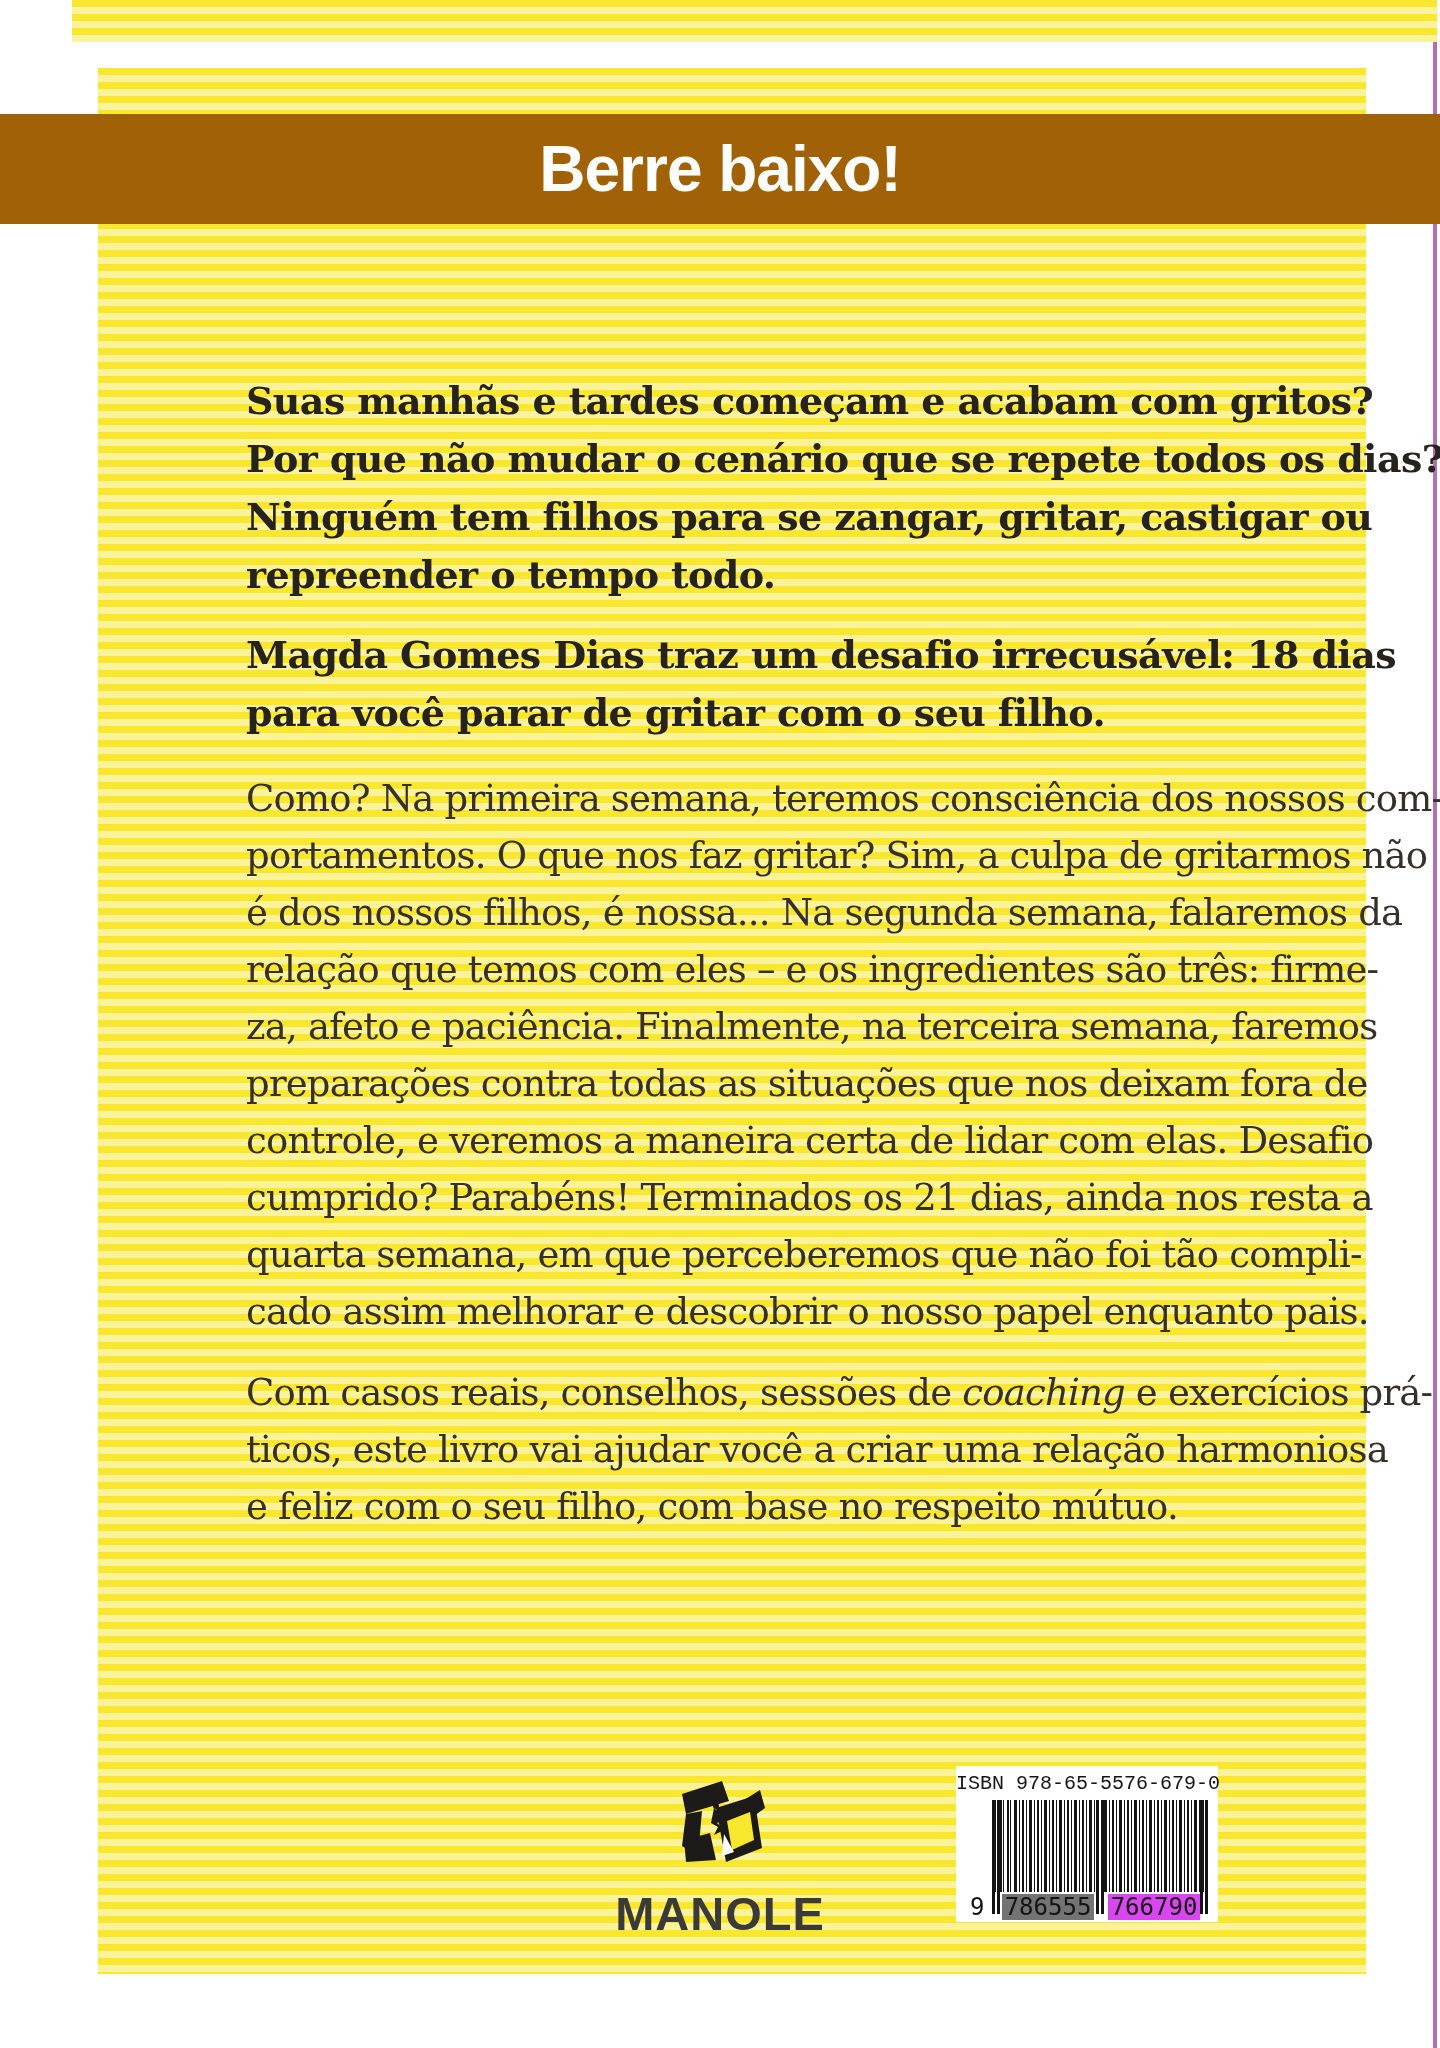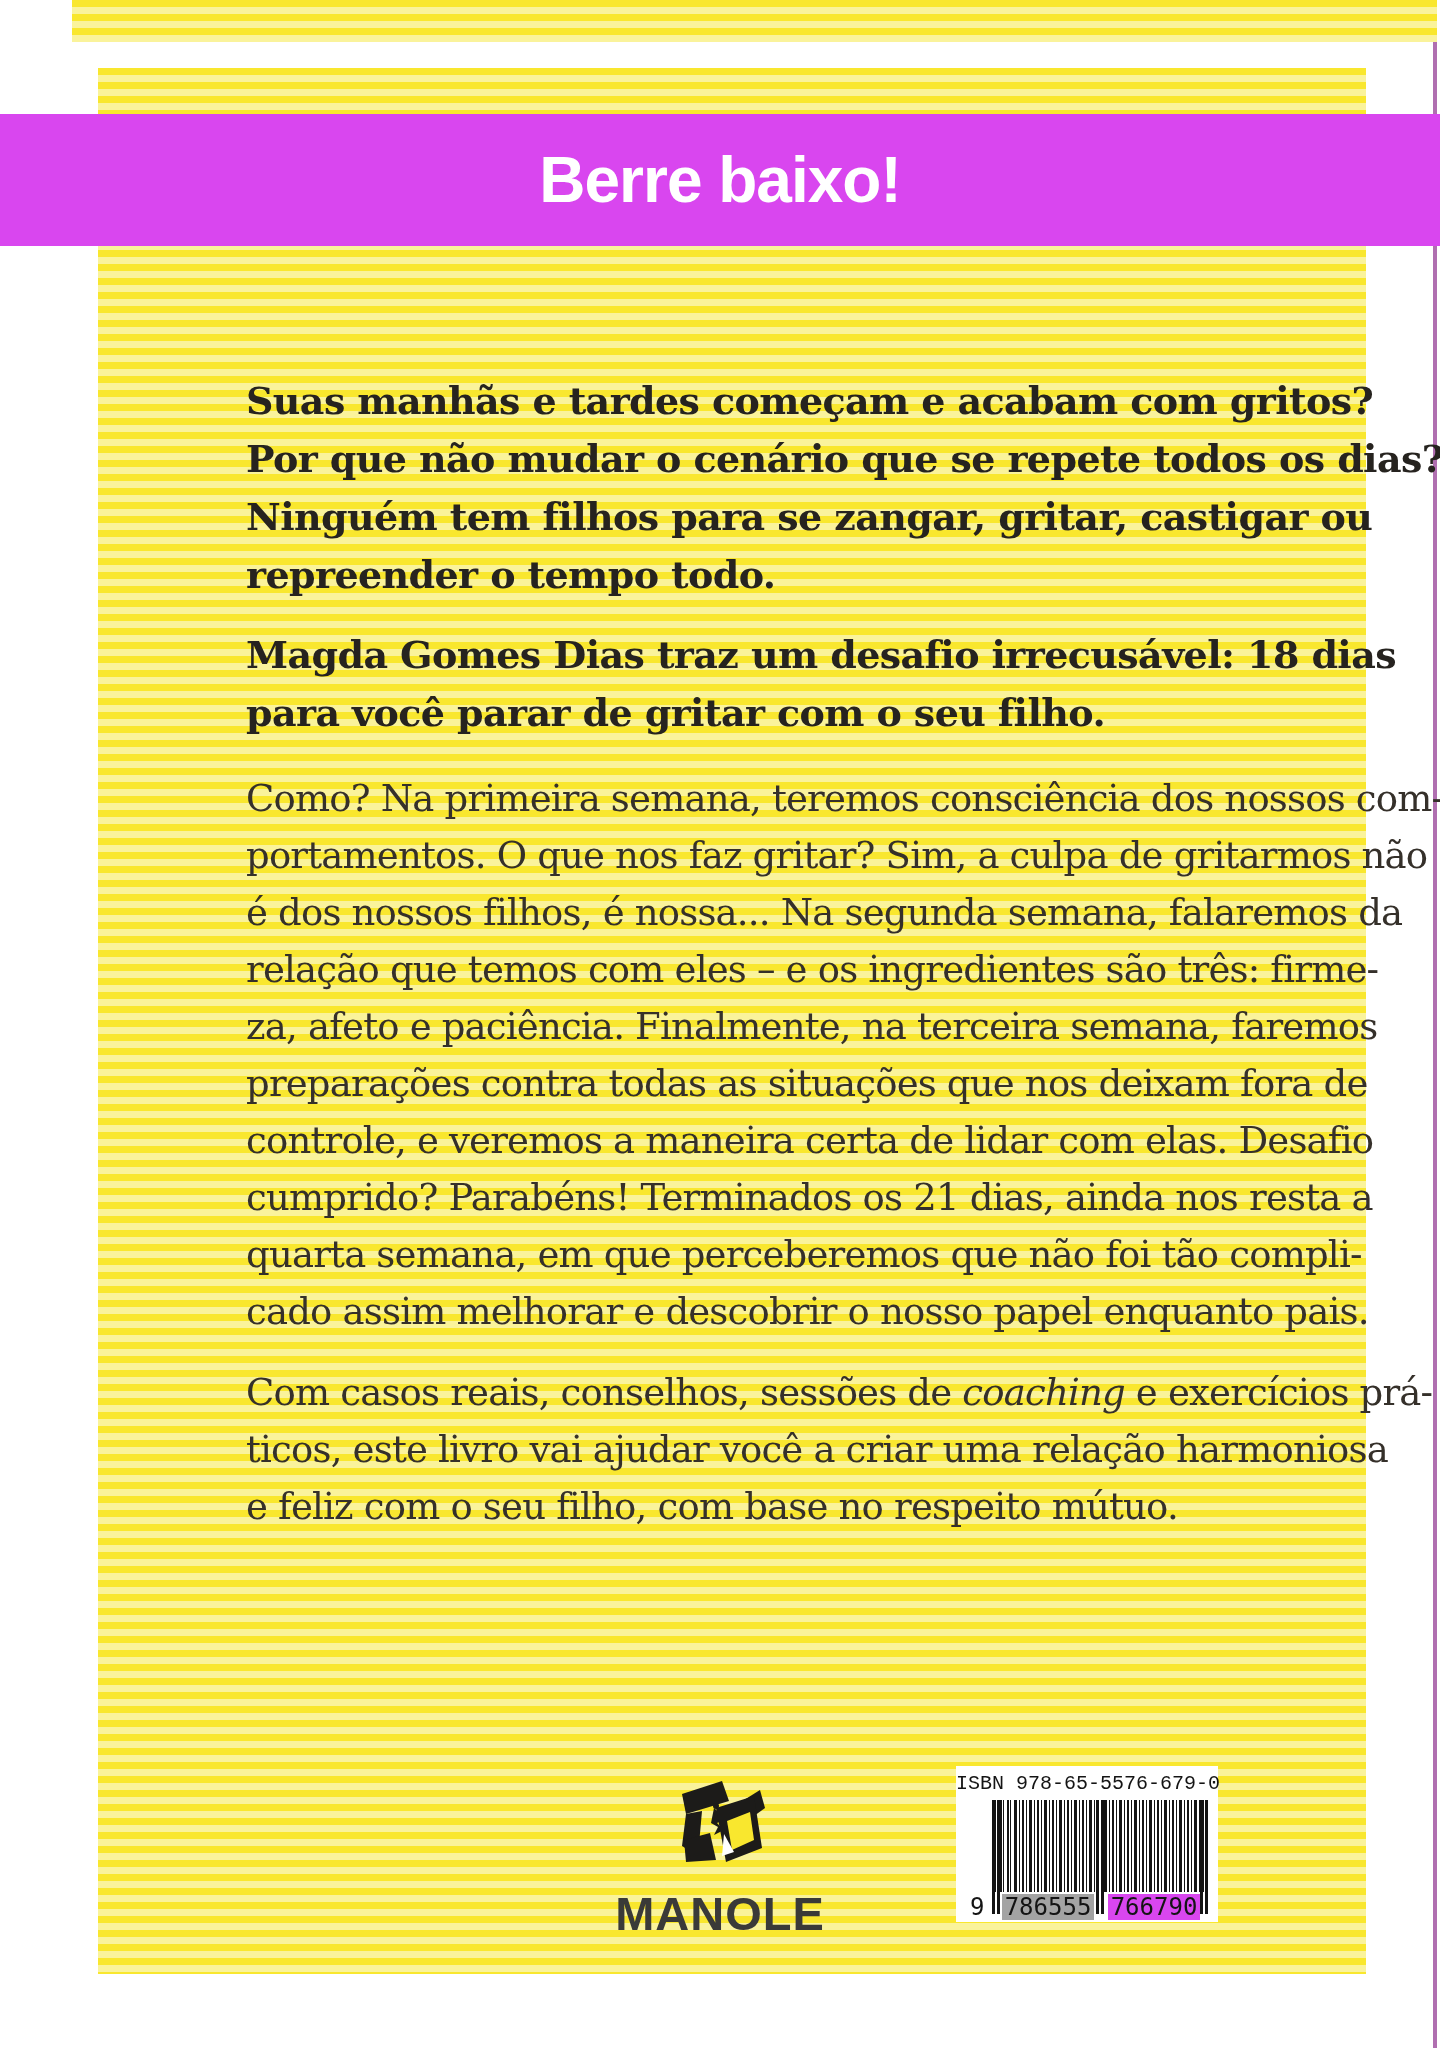--- a/index.html
+++ b/index.html
@@ -20,22 +20,22 @@
       #faf39b 7px, #faf39b 14px);
   }
   .top-strip{
     position:absolute;left:72px;top:0;width:1365px;height:42px;z-index:2;
   }
   .panel{
     position:absolute;left:98px;top:68px;width:1268px;height:1906px;z-index:2;
   }
   
   .banner{
-    position:absolute;left:0;top:114px;width:1440px;height:132px;
-    background:#d946ef;z-index:3;
+    position:absolute;left:0;top:114px;width:1440px;height:110px;
+    background:#a16207;z-index:3;
     display:flex;align-items:center;justify-content:center;text-align:center;
   }
   .banner-title{
     color:#ffffff;
     font-family:"Liberation Sans", sans-serif;
     font-weight:bold;font-size:64px;letter-spacing:-1px;
   }
   
   .content{
     position:absolute;left:218px;top:372px;width:1060px;z-index:4;margin-left:28px;
@@ -88,21 +88,21 @@
   }
   .g1{left:36px;} .g2{left:41px;}
   .g3{left:140px;} .g4{left:145px;}
   .g5{left:244px;} .g6{left:249px;}
   .bc-digit{
     position:absolute;bottom:2px;height:26px;
     font-family:"DejaVu Sans Mono", monospace;
     font-size:24px;color:#141414;line-height:26px;
   }
   .d-first{left:14px;}
-  .d-g1{left:46px;width:92px;text-align:center;background:#a3a3a3;}
+  .d-g1{left:46px;width:92px;text-align:center;background:#737373;}
   .d-g2{left:152px;width:92px;text-align:center;background:#d946ef;}
 </style>
 </head>
 <body>
 
 <div class="edge-line"></div>
 <div class="top-strip stripes"></div>
 <div class="panel stripes"></div>
 
 <div class="banner">

